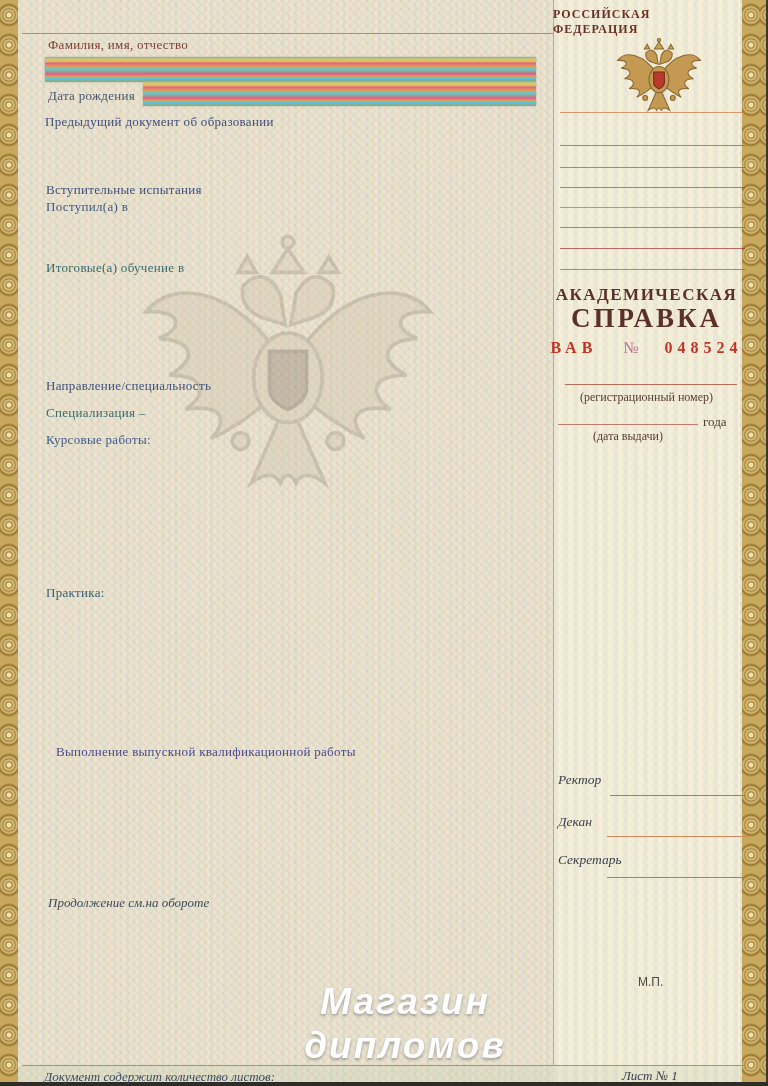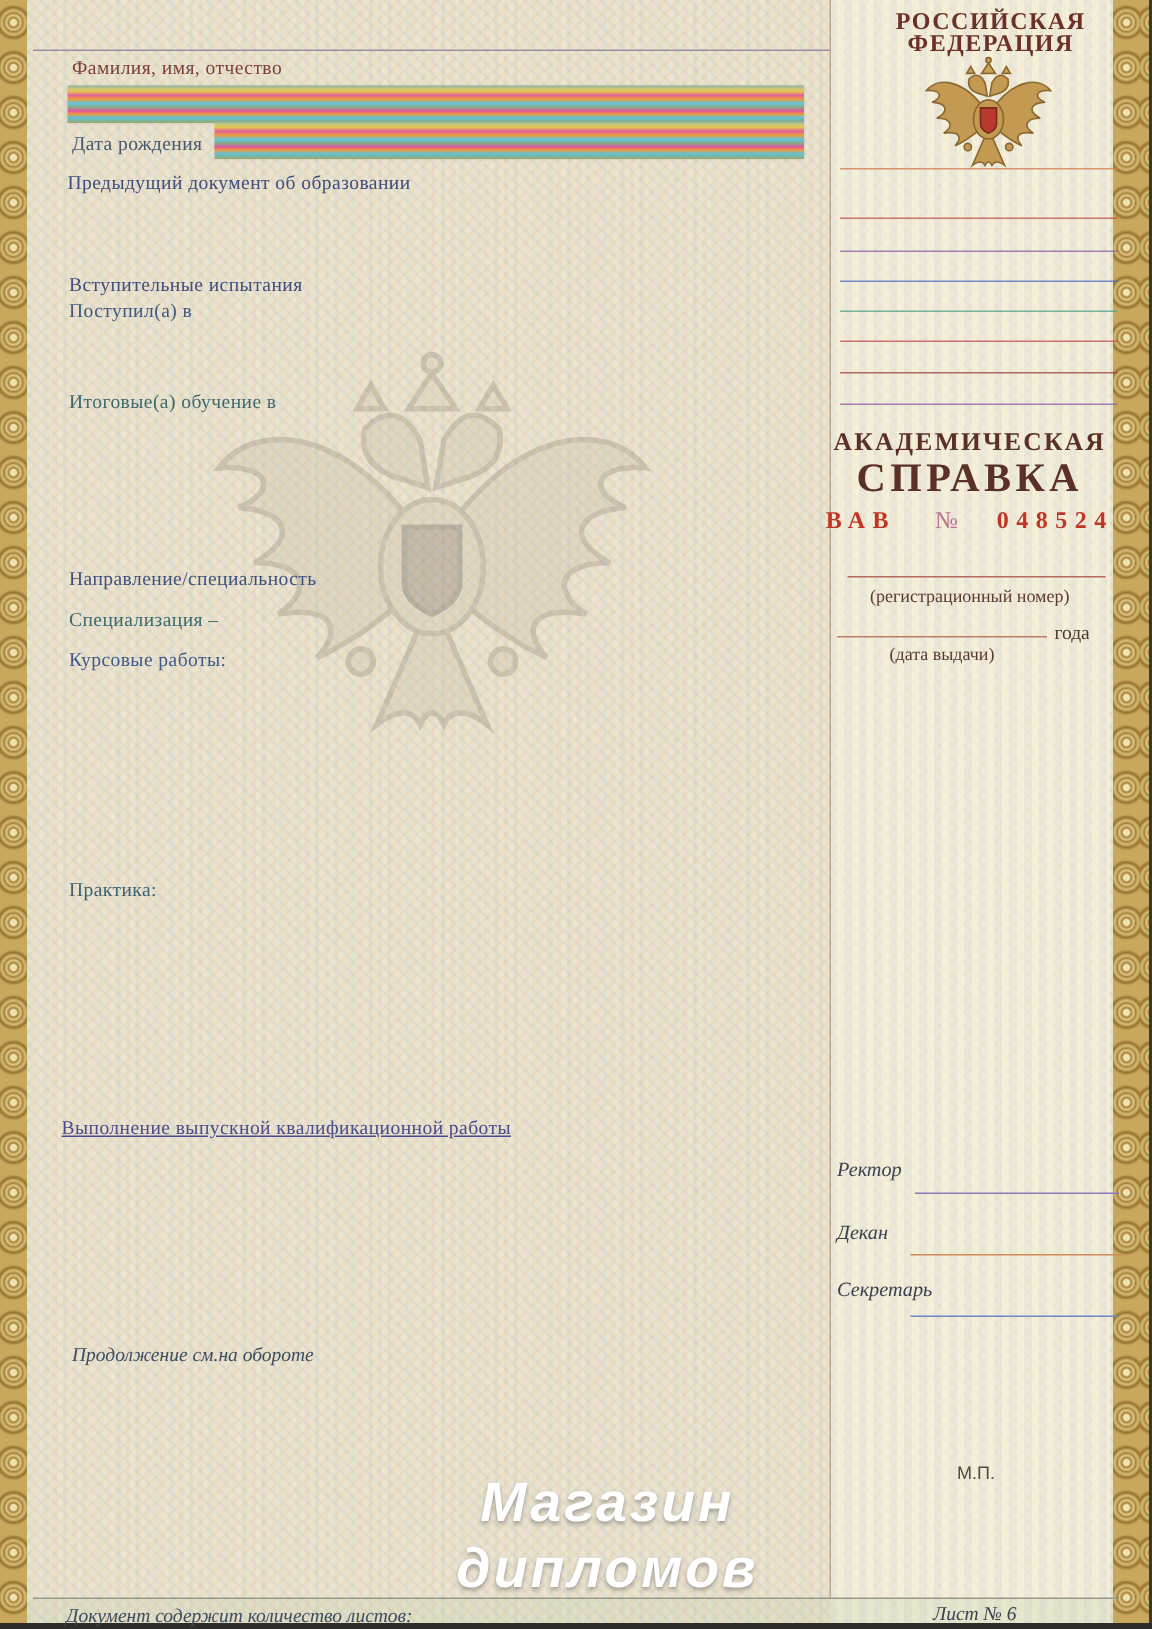--- a/index.html
+++ b/index.html
@@ -51,40 +51,40 @@
   .f2{top:114px;left:45px;color:#3e4e7c;}
   .f3{top:182px;left:46px;color:#3e4e7c;}
   .f4{top:199px;left:46px;color:#3e5a80;}
   .f5{top:260px;left:46px;color:#3a6a6e;}
   .f6{top:351px;left:46px;color:#6e4456;}
   .f7{top:378px;left:46px;color:#3e517e;}
   .f8{top:405px;left:46px;color:#3a6a6e;}
   .f9{top:432px;left:46px;color:#3e5a8a;}
   .f10{top:585px;left:46px;color:#3a6272;}
   .f11{top:680px;left:46px;color:#8a3a34;}
-  .f12{top:744px;left:41px;color:#4a4a8e;text-decoration:underline;}
+  .f12{top:744px;left:56px;color:#4a4a8e;}
   .note{position:absolute;font-size:13px;font-style:italic;color:#3c4c60;white-space:nowrap;}
   .continuation{top:895px;left:48px;}
   .doc-contains{top:1069px;left:44px;}
 
   
   .holo{
     position:absolute;
     background:linear-gradient(180deg,
       #8fae9e 0%, #c8c77a 8%, #e8c44e 16%, #e2609e 26%, #ef9a3a 36%,
       #62c6de 48%, #8ca888 58%, #e0559e 68%, #ef9a3a 76%, #5ec2dc 86%, #9aa86a 100%);
     box-shadow:0 0 2px rgba(120,120,120,.4);
   }
   .holo1{left:45px;top:57px;width:491px;height:25px;}
   .holo2{left:143px;top:81px;width:393px;height:25px;}
 
   
   .country{
-    position:absolute;left:553px;top:7px;width:187px;text-align:center;
-    font-size:16px;font-weight:bold;letter-spacing:1px;line-height:15px;color:#6b3026;white-space:pre-line;padding-left:14px;
+    position:absolute;left:553px;top:7px;width:187px;
+    font-size:12px;font-weight:bold;letter-spacing:1px;line-height:15px;color:#6b3026;white-space:pre-line;
   }
   .emblem{position:absolute;left:613px;top:36px;width:92px;height:78px;}
   .wm-eagle{
     position:absolute;left:130px;top:212px;width:316px;height:300px;
     opacity:.30;filter:saturate(.15) brightness(1.12) sepia(.35);
   }
   .rl{position:absolute;height:1px;left:560px;width:185px;opacity:.75;}
   .rl0{top:112px;background:#d07a4a;}
   .rl1{top:145px;background:#c04a4a;}
   .rl2{top:167px;background:#8a5aa8;}
@@ -227,20 +227,20 @@
   <div class="date-caption">(дата выдачи)</div>
 
   <div class="sig-label sig0">Ректор</div>
   <div class="sigline sigline0"></div>
   <div class="sig-label sig1">Декан</div>
   <div class="sigline sigline1"></div>
   <div class="sig-label sig2">Секретарь</div>
   <div class="sigline sigline2"></div>
 
   <div class="stamp">М.П.</div>
-  <div class="sheet-no">Лист № 6</div>
+  <div class="sheet-no">Лист № 1</div>
 
   <div class="shop-mark">
     <div>Магазин</div>
     <div>дипломов</div>
   </div>
 
 </div>
 
 </body></html>

